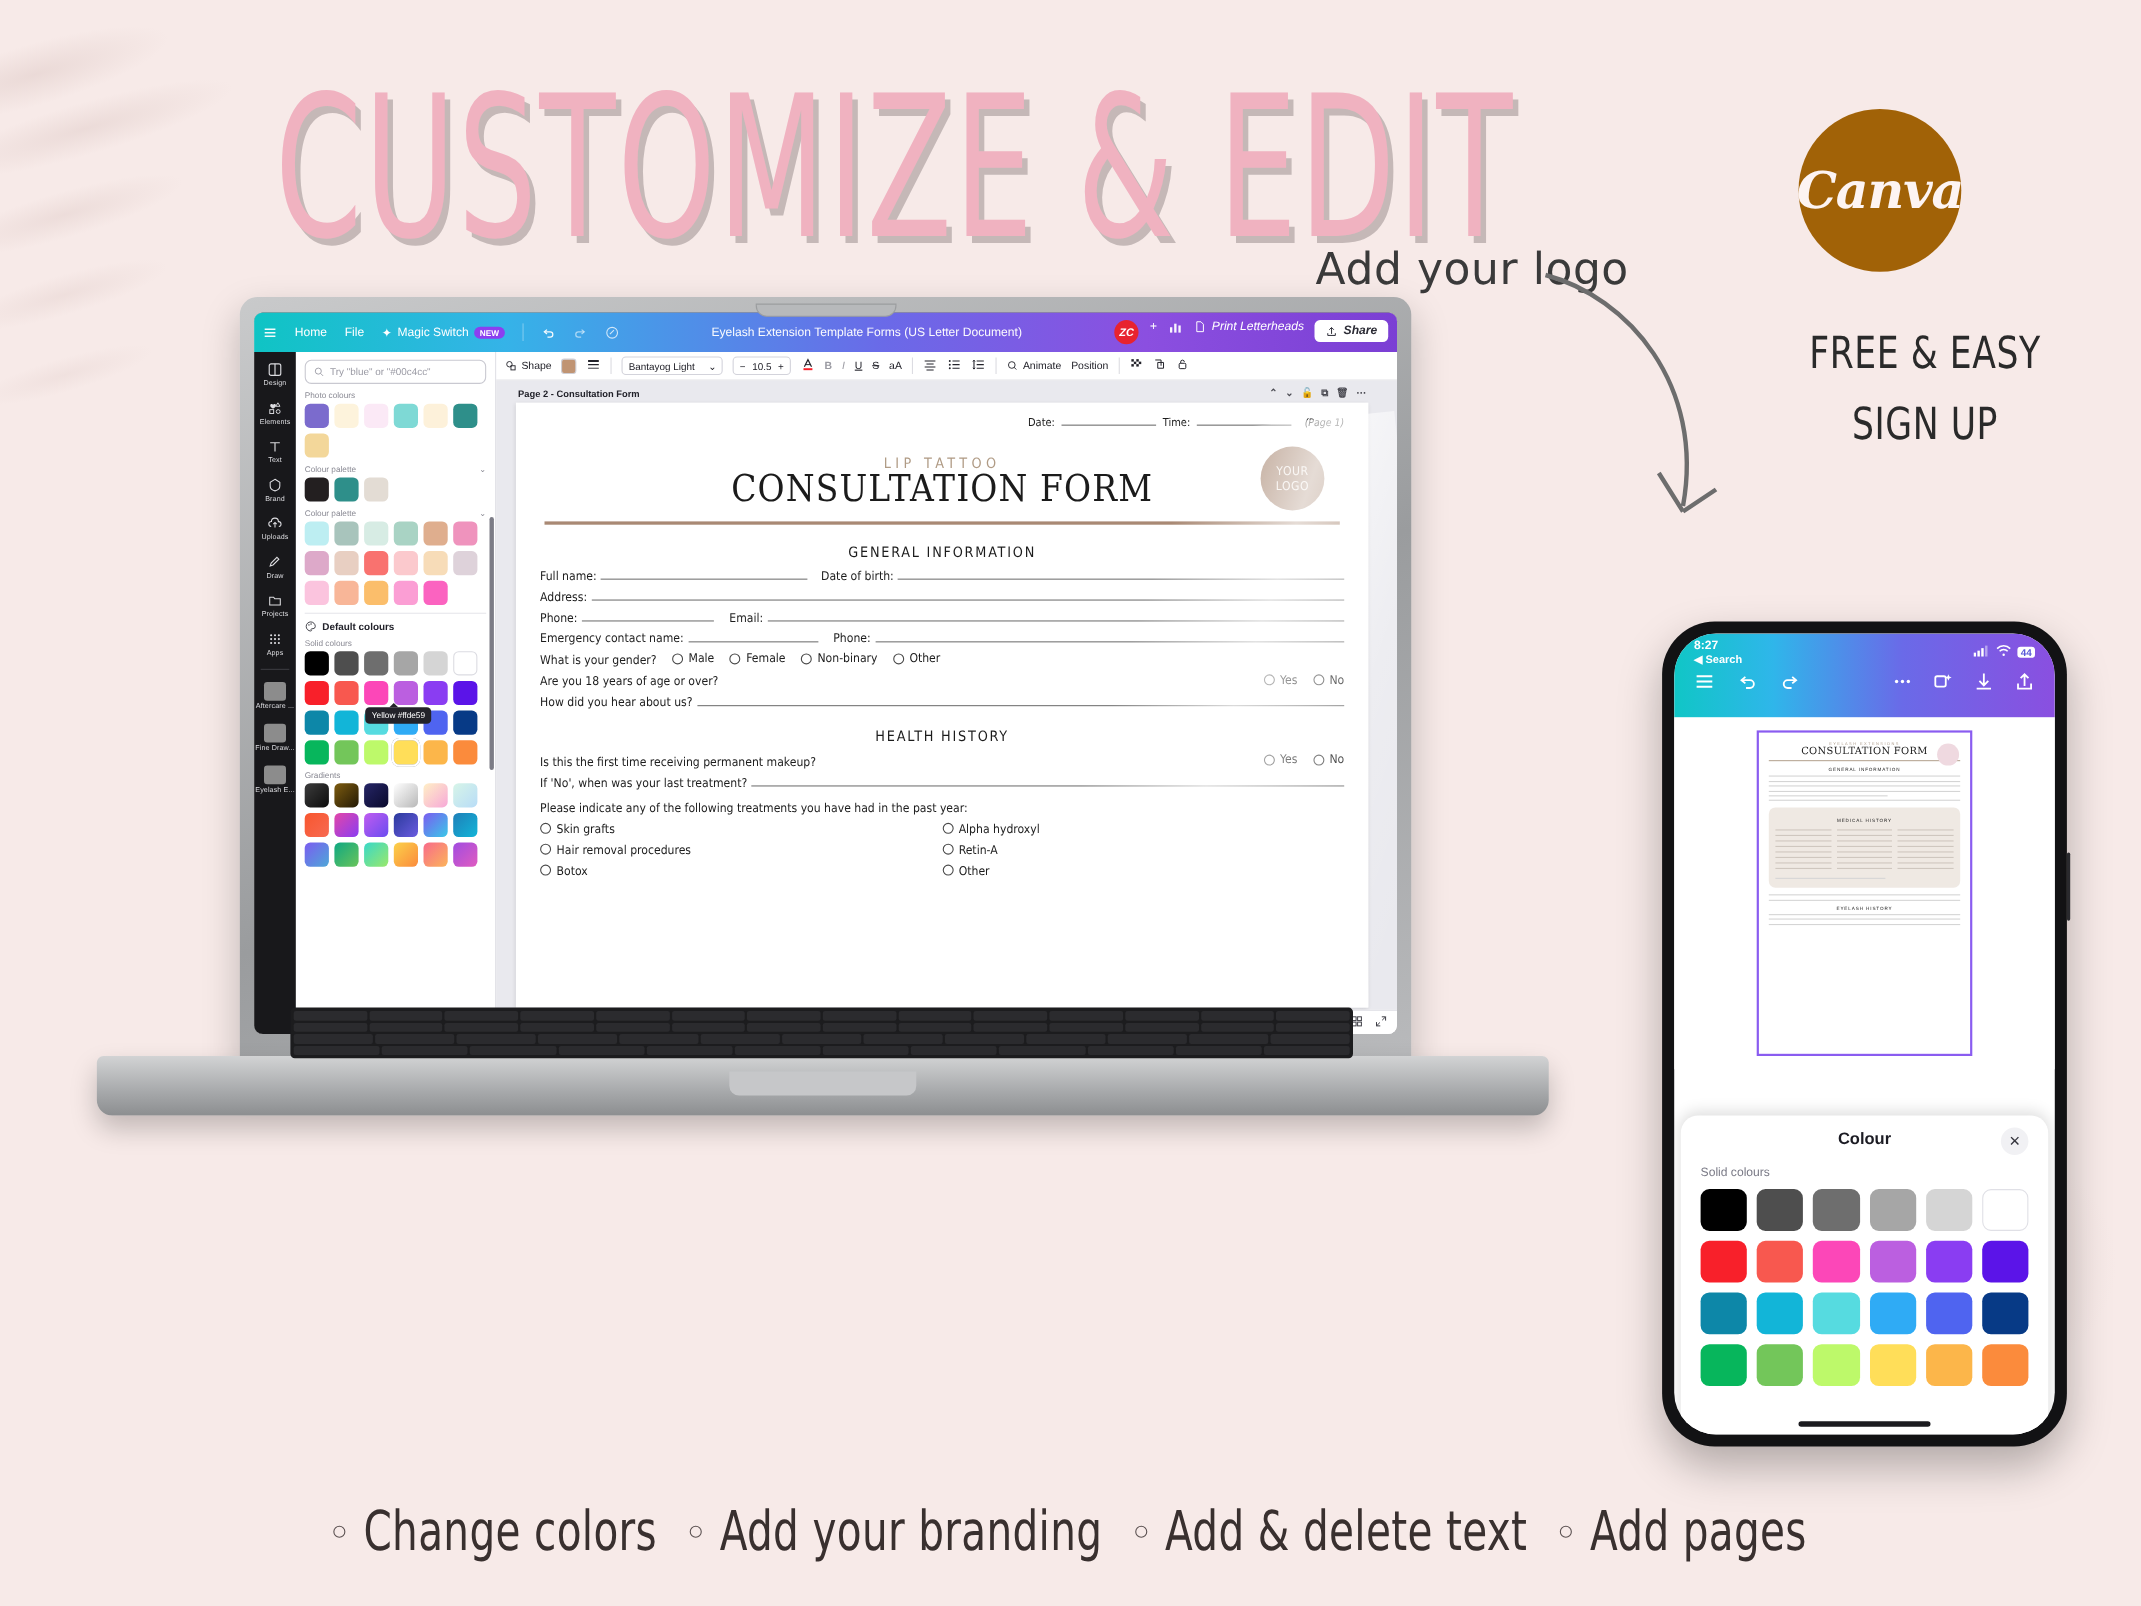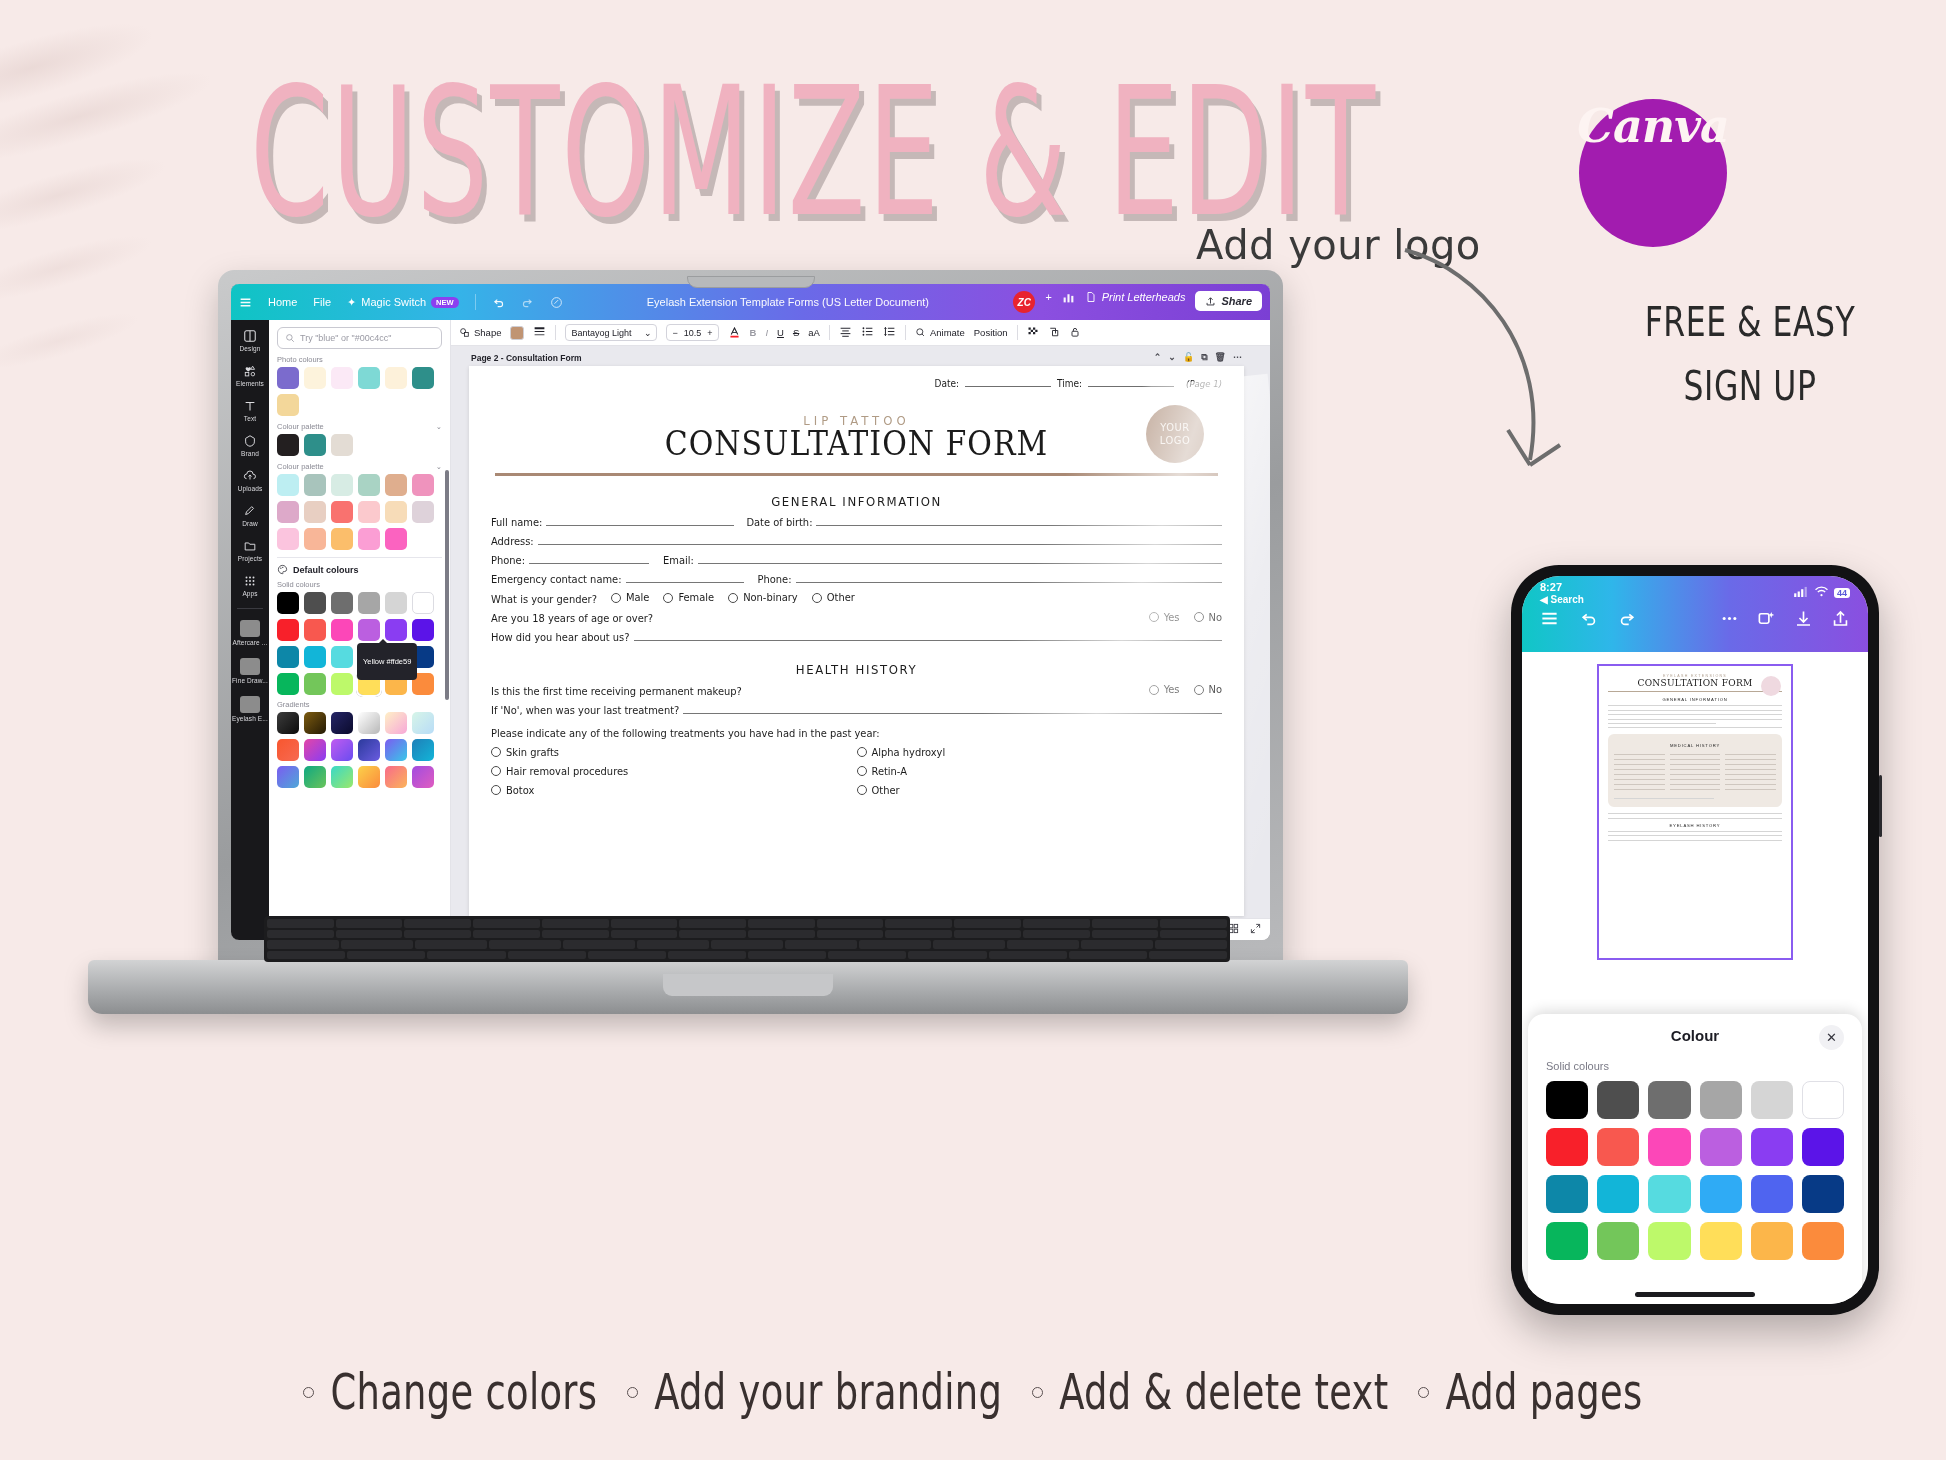--- a/index.html
+++ b/index.html
@@ -37,24 +37,24 @@
     font-size: 126px; font-weight: 400; letter-spacing: 2px;
     color: #f0b2c0;
     text-shadow: 5px 5px 0 rgba(135,125,125,.45);
     white-space: nowrap;
     transform: scaleY(1.42) scaleX(1.0);
     transform-origin: left top;
   }
 
   
   .canva-badge {
-    position: absolute; left: 1579px; top: 99px;
+    position: absolute; left: 1635px; top: 99px;
     width: 148px; height: 148px; border-radius: 50%;
-    background: #a21caf;
-    display: flex; align-items: flex-start; justify-content: center;
+    background: #a16207;
+    display: flex; align-items: center; justify-content: center;
   }
   .canva-badge span {
     font-family: "DejaVu Serif", serif;
     font-style: italic; font-weight: 700;
     font-size: 46px; color: #fdf4f2; letter-spacing: -1px;
   }
   .free-easy {
     position: absolute; left: 1620px; top: 290px; width: 260px;
     text-align: center; color: #2a2a2a;
     font-family: "DejaVu Sans Condensed", "Liberation Sans Narrow", "Liberation Sans", sans-serif;
@@ -149,23 +149,23 @@
   }
   .pg-label { font-size: 7.5px; color: #8a8a94; margin: 6px 0 3px; display: flex; justify-content: space-between; align-items: center; }
   .swatch-row { display: flex; gap: 5px; margin-bottom: 5px; flex-wrap: wrap; }
   .sw { width: 22px; height: 22px; border-radius: 5px; flex: 0 0 22px; }
   .sw.white { border: 1px solid #dcdce2; }
   .sw.sel { outline: 2px solid #fff; box-shadow: 0 0 0 2px #8c8c92; }
   .panel-divider { height: 1px; background: #e6e6ec; margin: 7px 0 6px; }
   .default-colours { display: flex; align-items: center; gap: 5px; font-size: 9px; font-weight: 700; color: #22222a; }
   .sub-label { font-size: 7.5px; color: #8a8a94; margin: 5px 0 3px; }
   .tooltip {
-    position: absolute; left: 88px; top: 323px;
+    position: absolute; left: 63px; top: 323px;
     background: #23232a; color: #fff; font-size: 7.5px;
-    padding: 14px 6px; border-radius: 4px; white-space: nowrap;
+    padding: 3px 6px; border-radius: 4px; white-space: nowrap;
   }
   .tooltip::before {
     content: ""; position: absolute; left: 22px; top: -4px;
     border-left: 4px solid transparent; border-right: 4px solid transparent;
     border-bottom: 4px solid #23232a;
   }
   .panel-scroll {
     position: absolute; right: 1px; top: 150px; width: 4px; height: 230px;
     background: #7c7c86; border-radius: 3px;
   }

